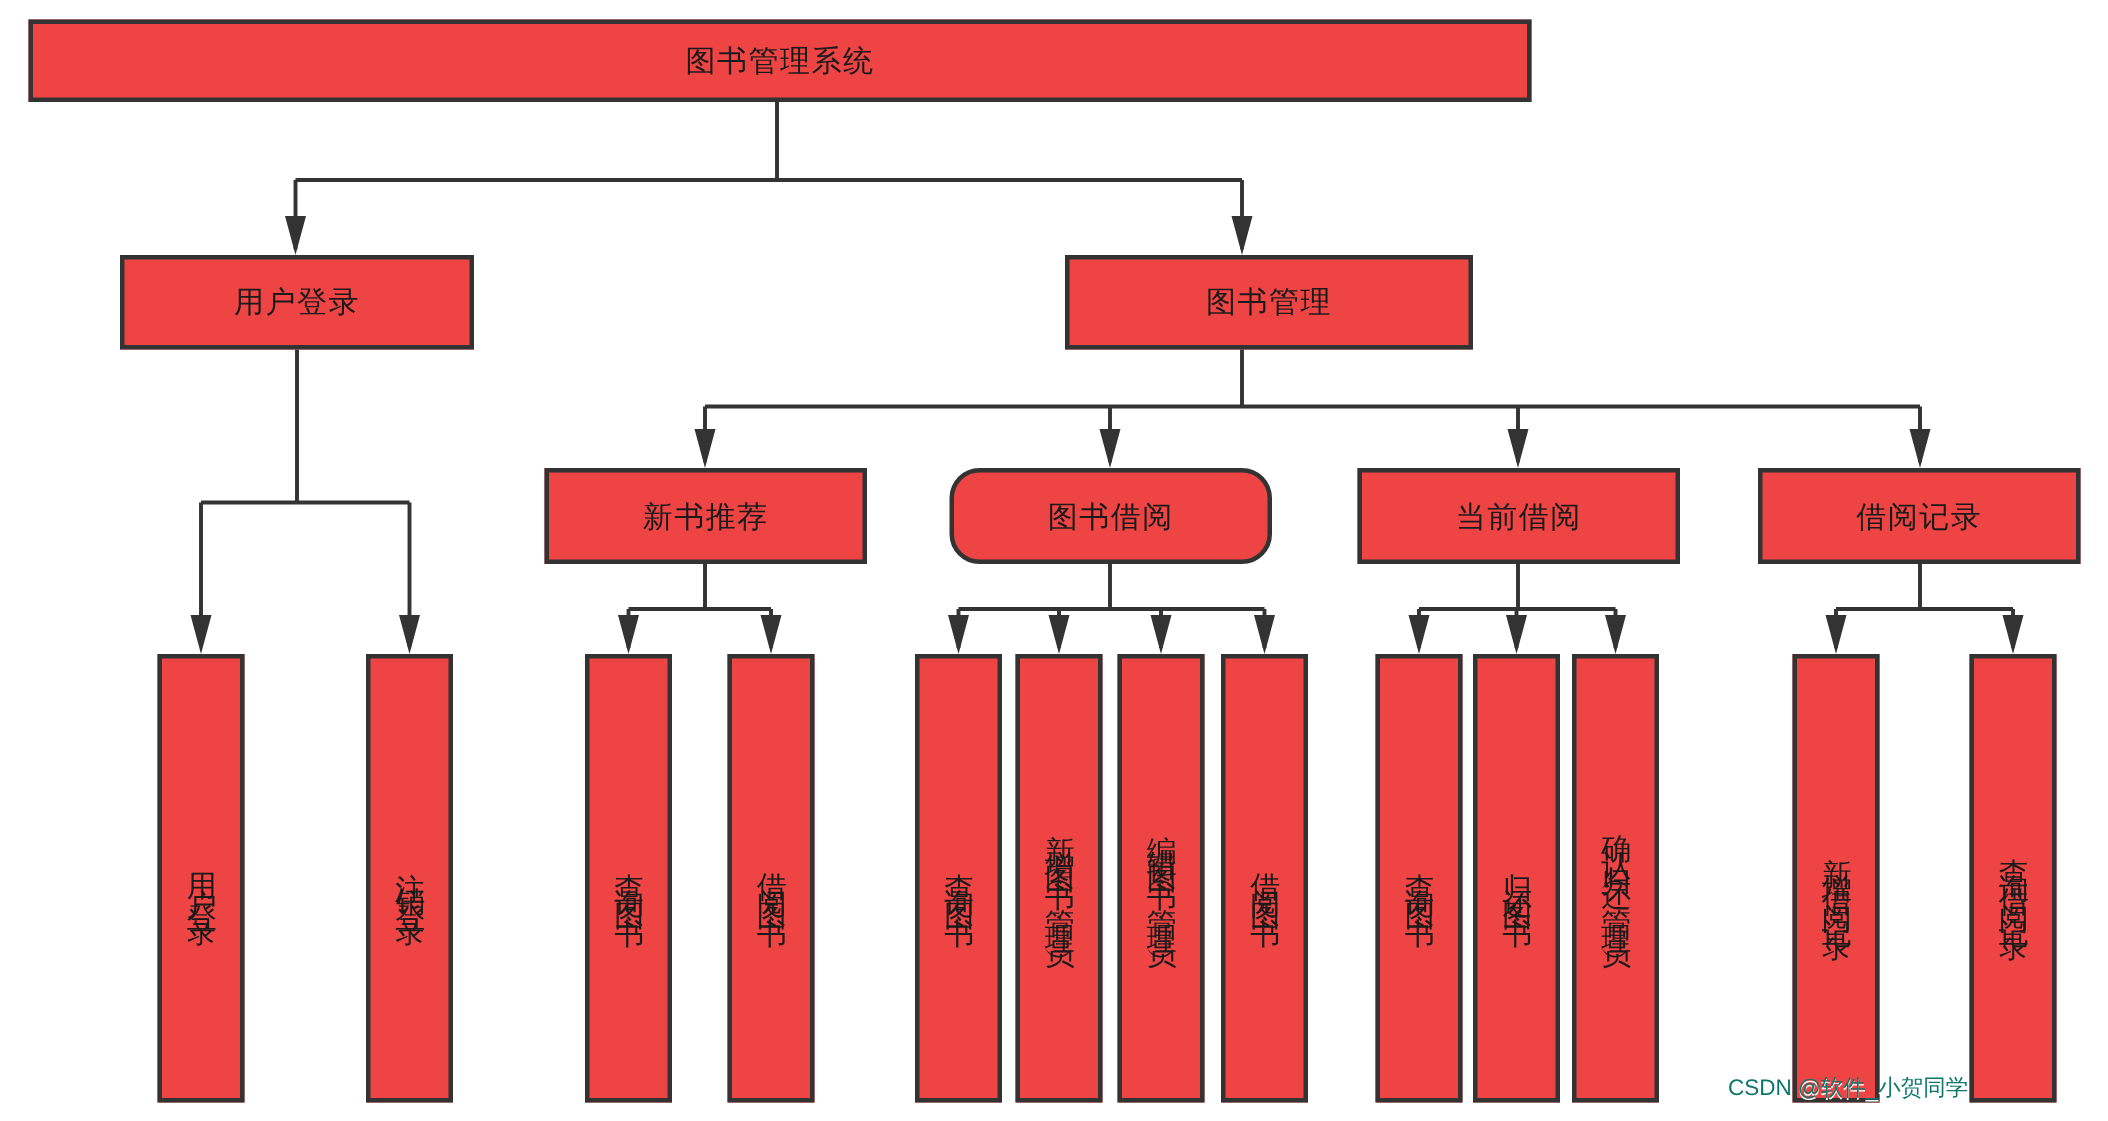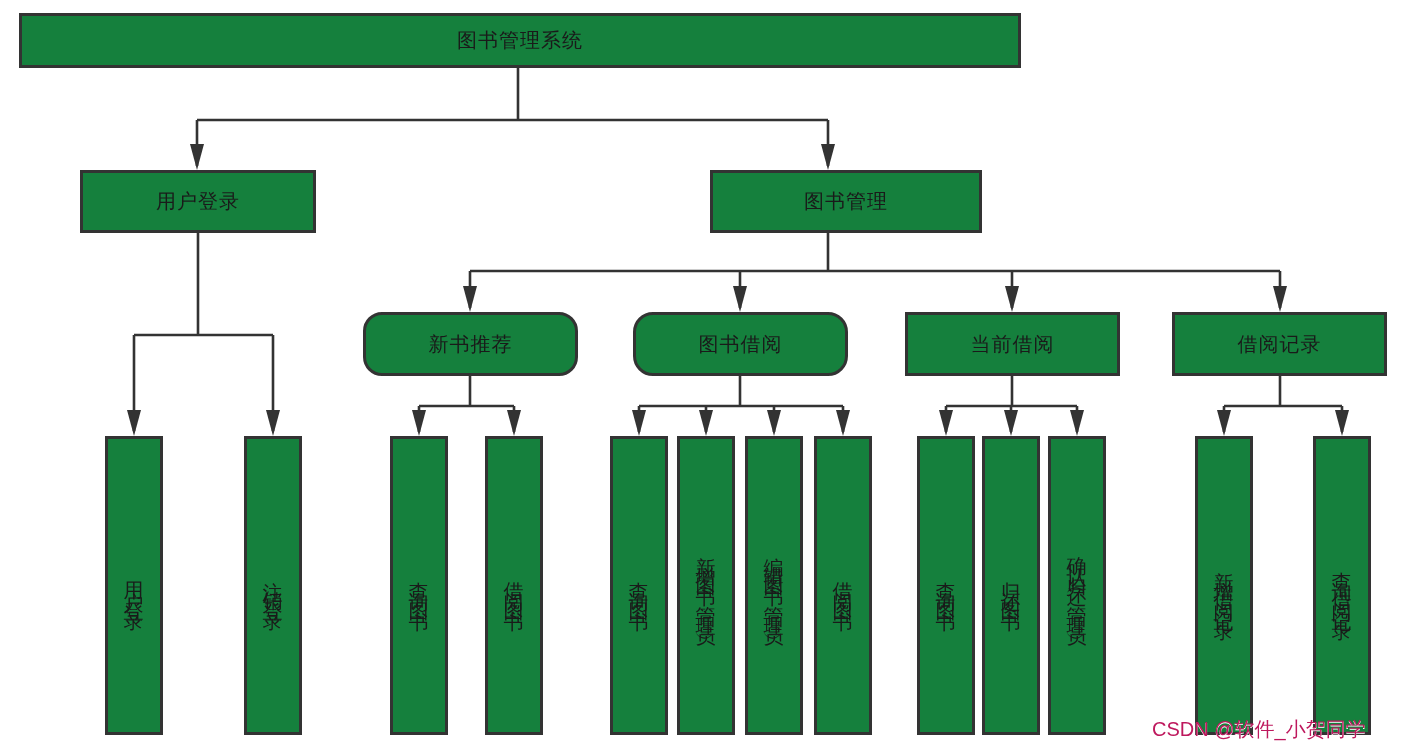--- a/index.html
+++ b/index.html
@@ -8,47 +8,47 @@
     width:1405px;height:747px;
     background:#ffffff;
     font-family:"Liberation Sans","DejaVu Sans",sans-serif;
     overflow:hidden;
   }
   .connectors{position:absolute;left:0;top:0;width:1405px;height:747px;}
   .node{
     position:absolute;
     box-sizing:border-box;
     border:3px solid #333333;
-    background:#15803d;
+    background:#ef4444;
     display:flex;align-items:center;justify-content:center;
     color:#1a1a1a;
   }
   .hnode span{
     font-size:20px;
     letter-spacing:1px;
     white-space:nowrap;
   }
   .vnode span{
     writing-mode:vertical-rl;
     text-orientation:mixed;
     font-size:20px;
     letter-spacing:10px;
     line-height:1;
   }
   .root{left:19px;top:13px;width:1002px;height:55px;}
   .l2a{left:80px;top:170px;width:236px;height:63px;}
   .l2b{left:710px;top:170px;width:272px;height:63px;}
   .l3{top:312px;width:215px;height:64px;}
-  .l3a{left:363px;border-radius:19px;} .l3b{left:633px;border-radius:20px;} .l3c{left:905px;} .l3d{left:1172px;}
+  .l3a{left:363px;} .l3b{left:633px;border-radius:20px;} .l3c{left:905px;} .l3d{left:1172px;}
   .leaf{top:436px;width:58px;height:299px;border-width:3px;}
   .watermark{
     position:absolute;
     left:1152px;top:716px;width:253px;
-    font-size:20px;
-    color:#be185d;
+    font-size:15px;
+    color:#0f766e;
     text-shadow:0 1px 0 #ffffff;
     white-space:nowrap;
     z-index:5;
   }
 </style>
 </head>
 <body>
 
 <div class="canvas">
 

